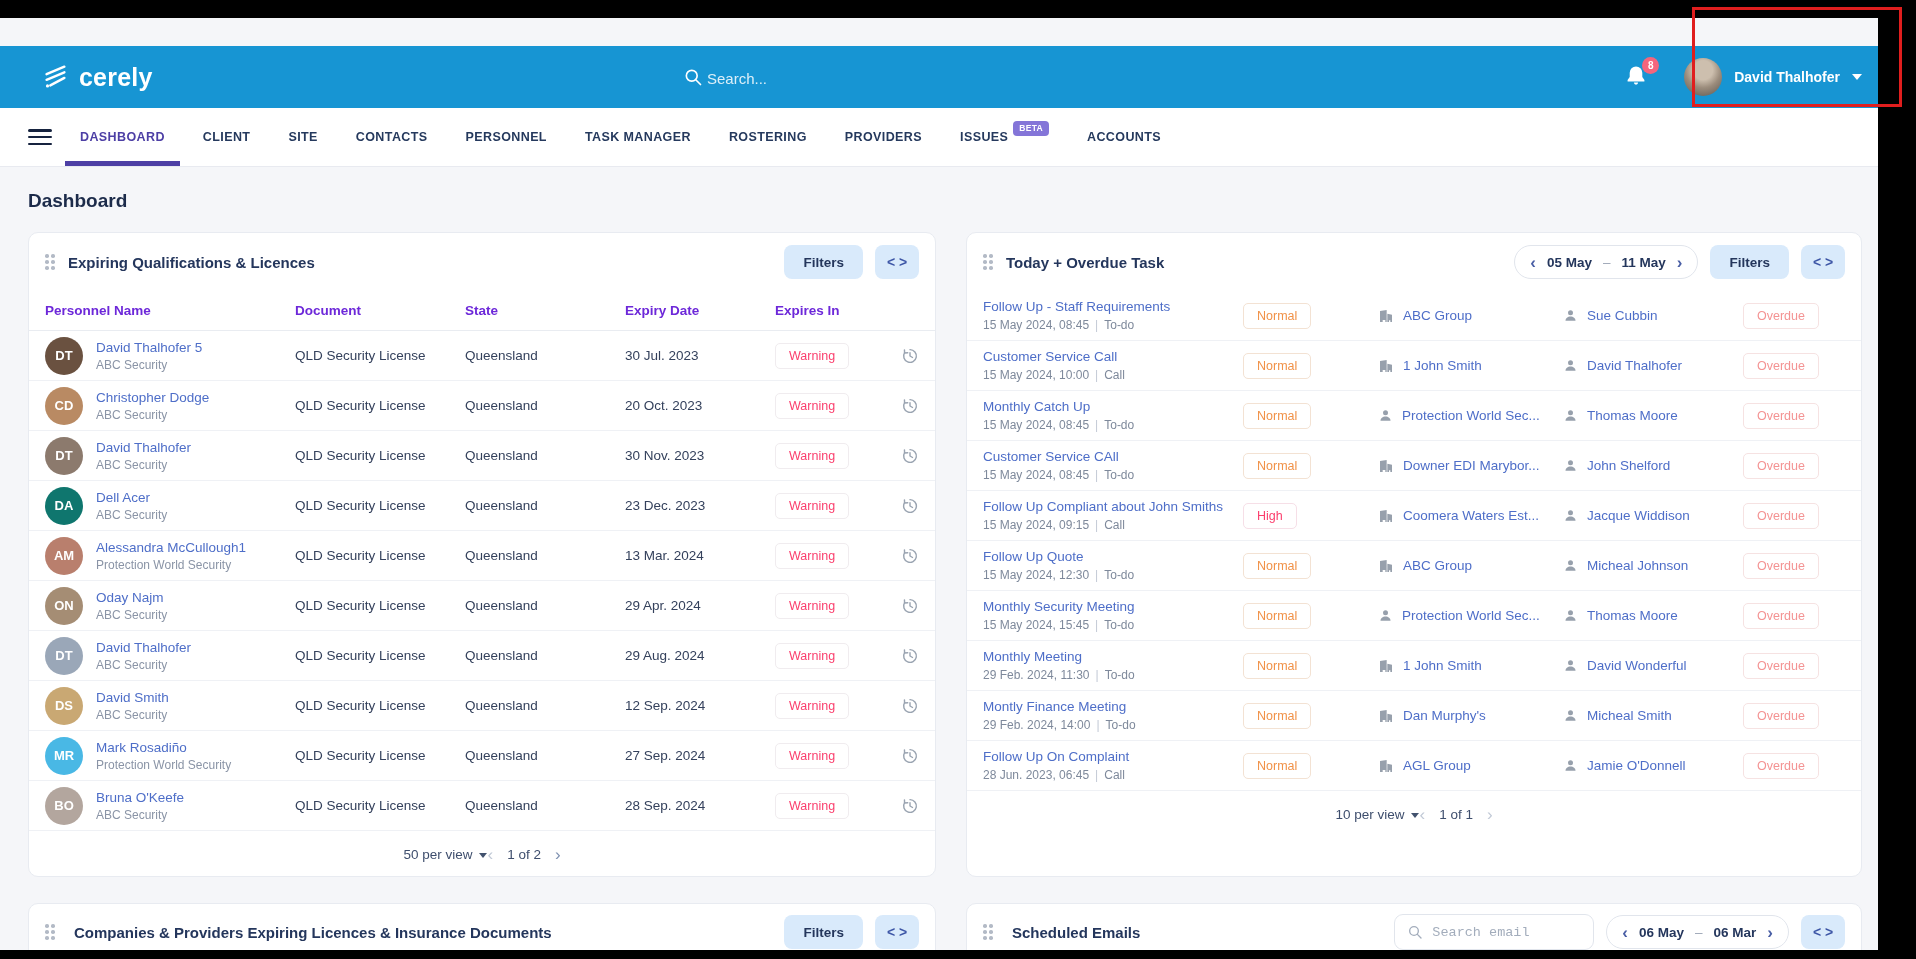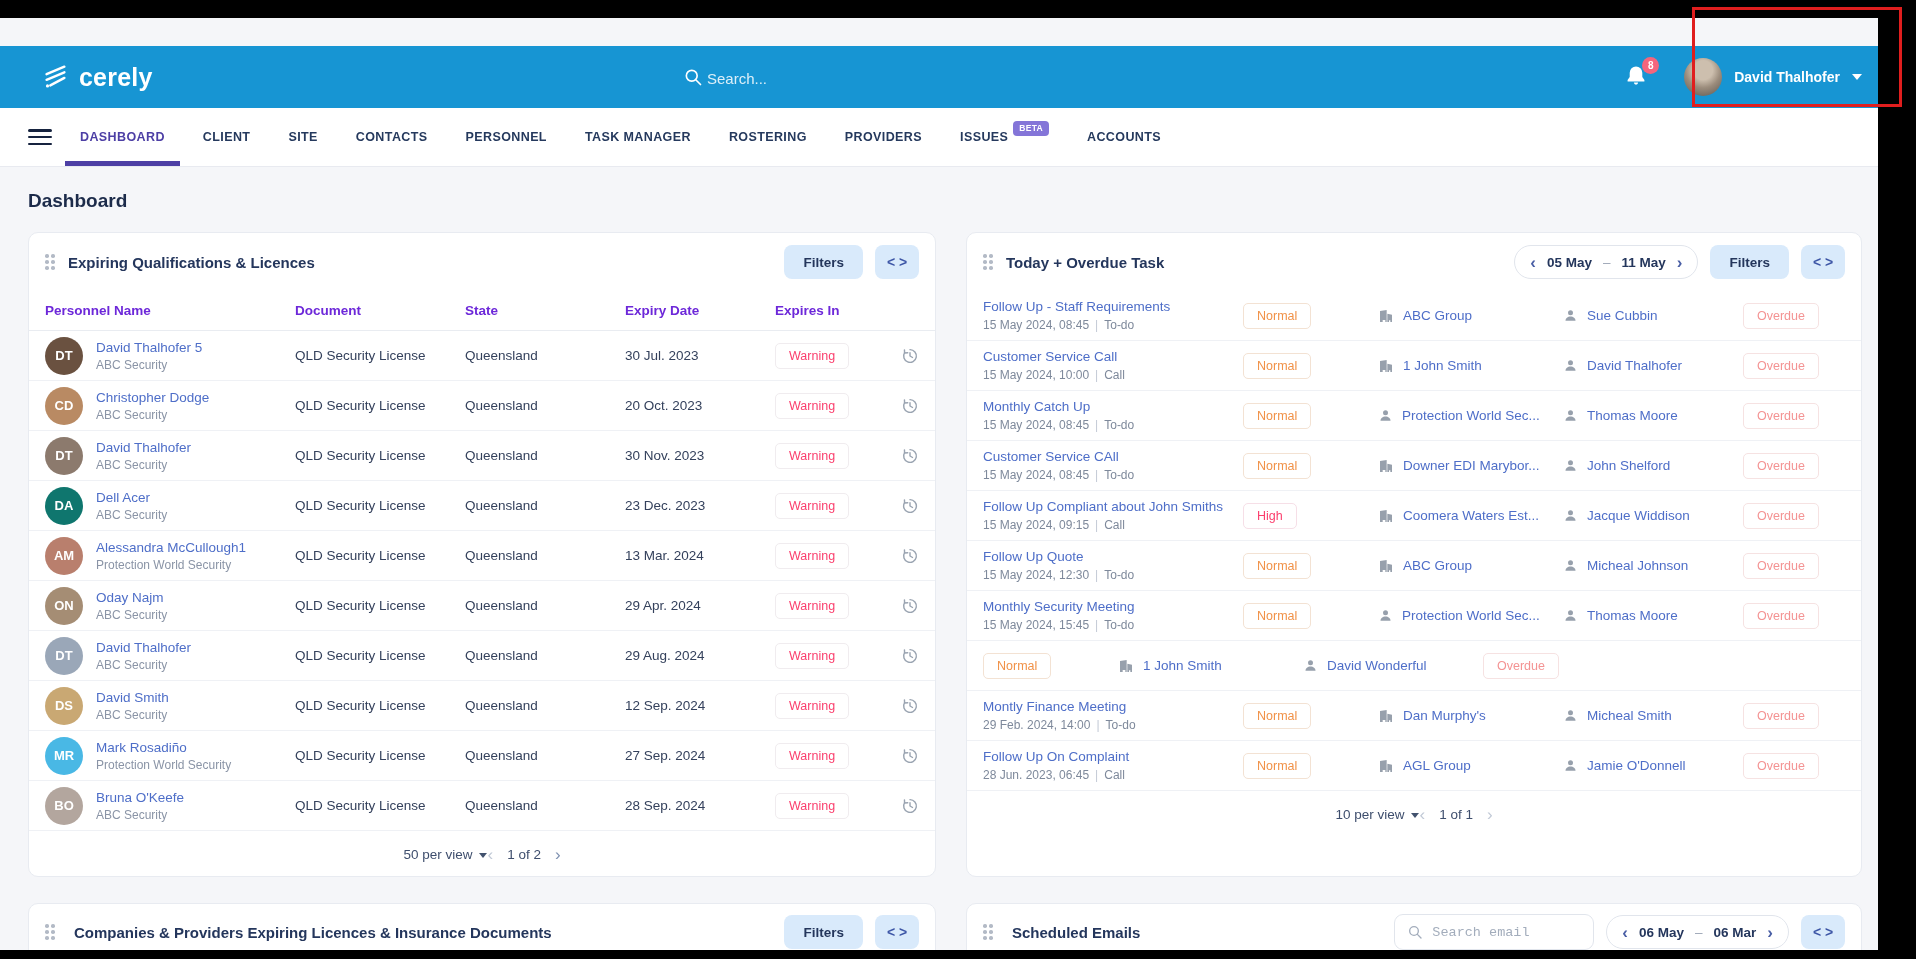--- a/index.html
+++ b/index.html
@@ -733,20 +733,28 @@
         </svg>
       </span>
       <a class="link">Thomas Moore</a>
     </div>
     <div class="cell t4">
                 <span class="badge b-overdue">Overdue</span>
               </div>
   </div>
 
   <div class="trow">
+    <div class="cell t0">
+      <span class="stack">
+        <a class="link">Monthly Meeting</a>
+        <span class="meta">
+          <span>29 Feb. 2024, 11:30</span><span class="pipe">|</span><span>To-do</span>
+        </span>
+      </span>
+    </div>
     <div class="cell t1">
                 <span class="badge b-normal">Normal</span>
               </div>
     <div class="cell t2">
       <span class="ricon icon-company">
         <svg width="16" height="16" viewBox="0 0 24 24" fill="#97a0ac">
           <path d="M3 21V4.5L13 3v18h-2v-3H7v3H3zm3-13h2v2H6V8zm4 0h1.5v2H10V8zM6 12h2v2H6v-2zm4 0h1.5v2H10v-2z"></path>
           <path d="M14 21V8.5l7 1.8V21h-2.5v-2.5h-2V21H14zm2-8h1.5v1.8H16V13z"></path>
         </svg>
       </span>

